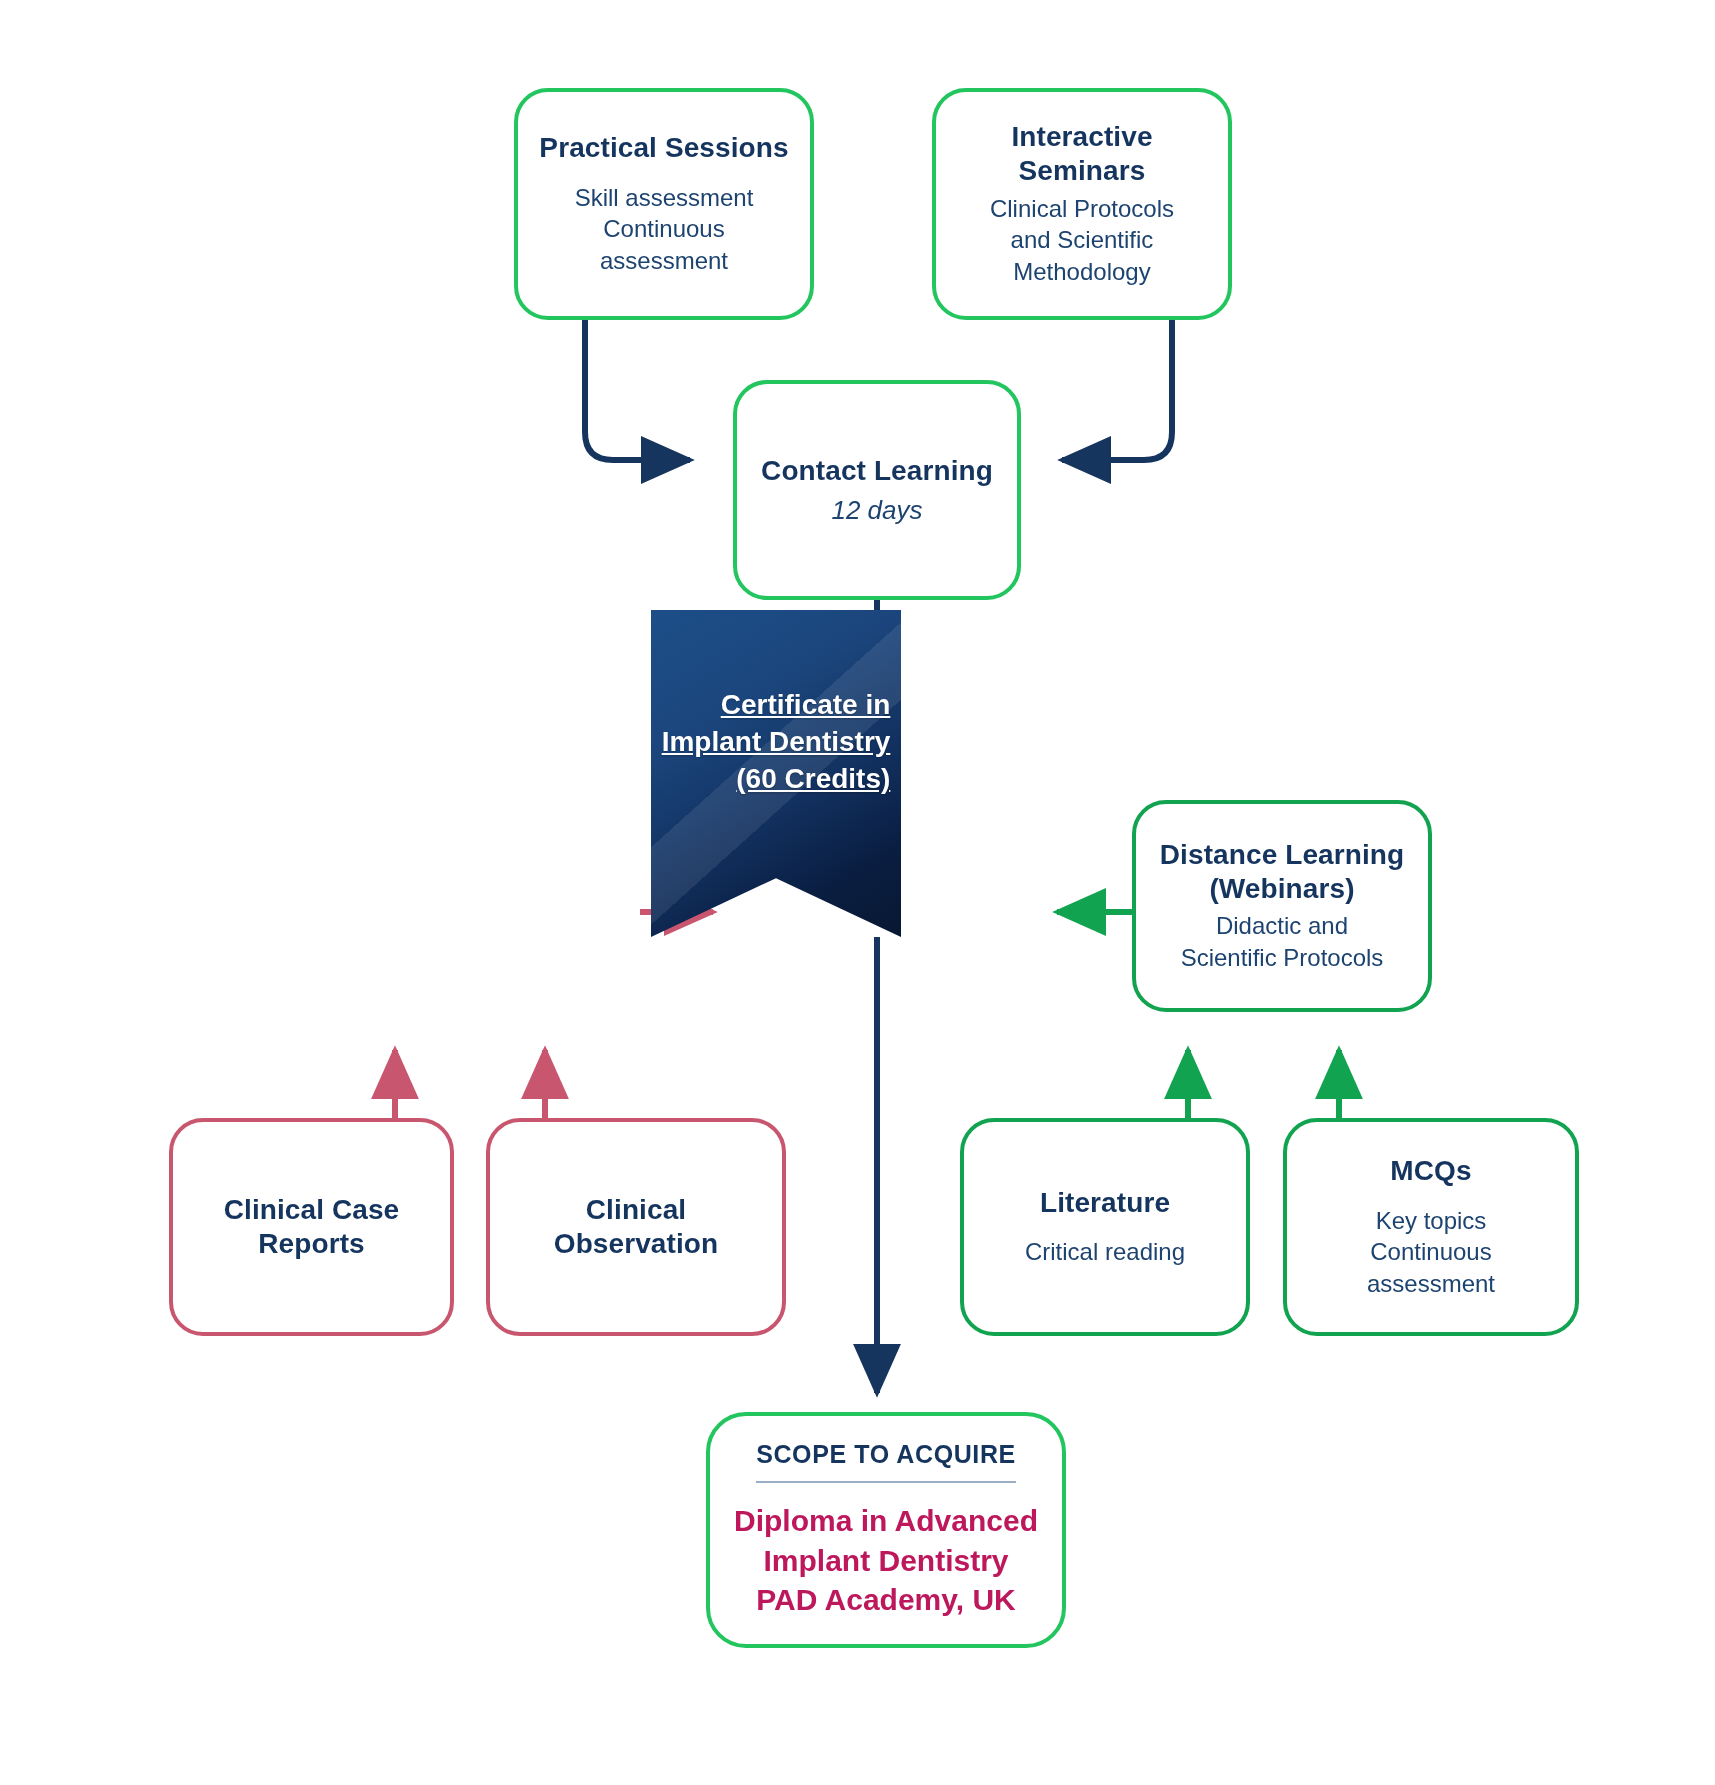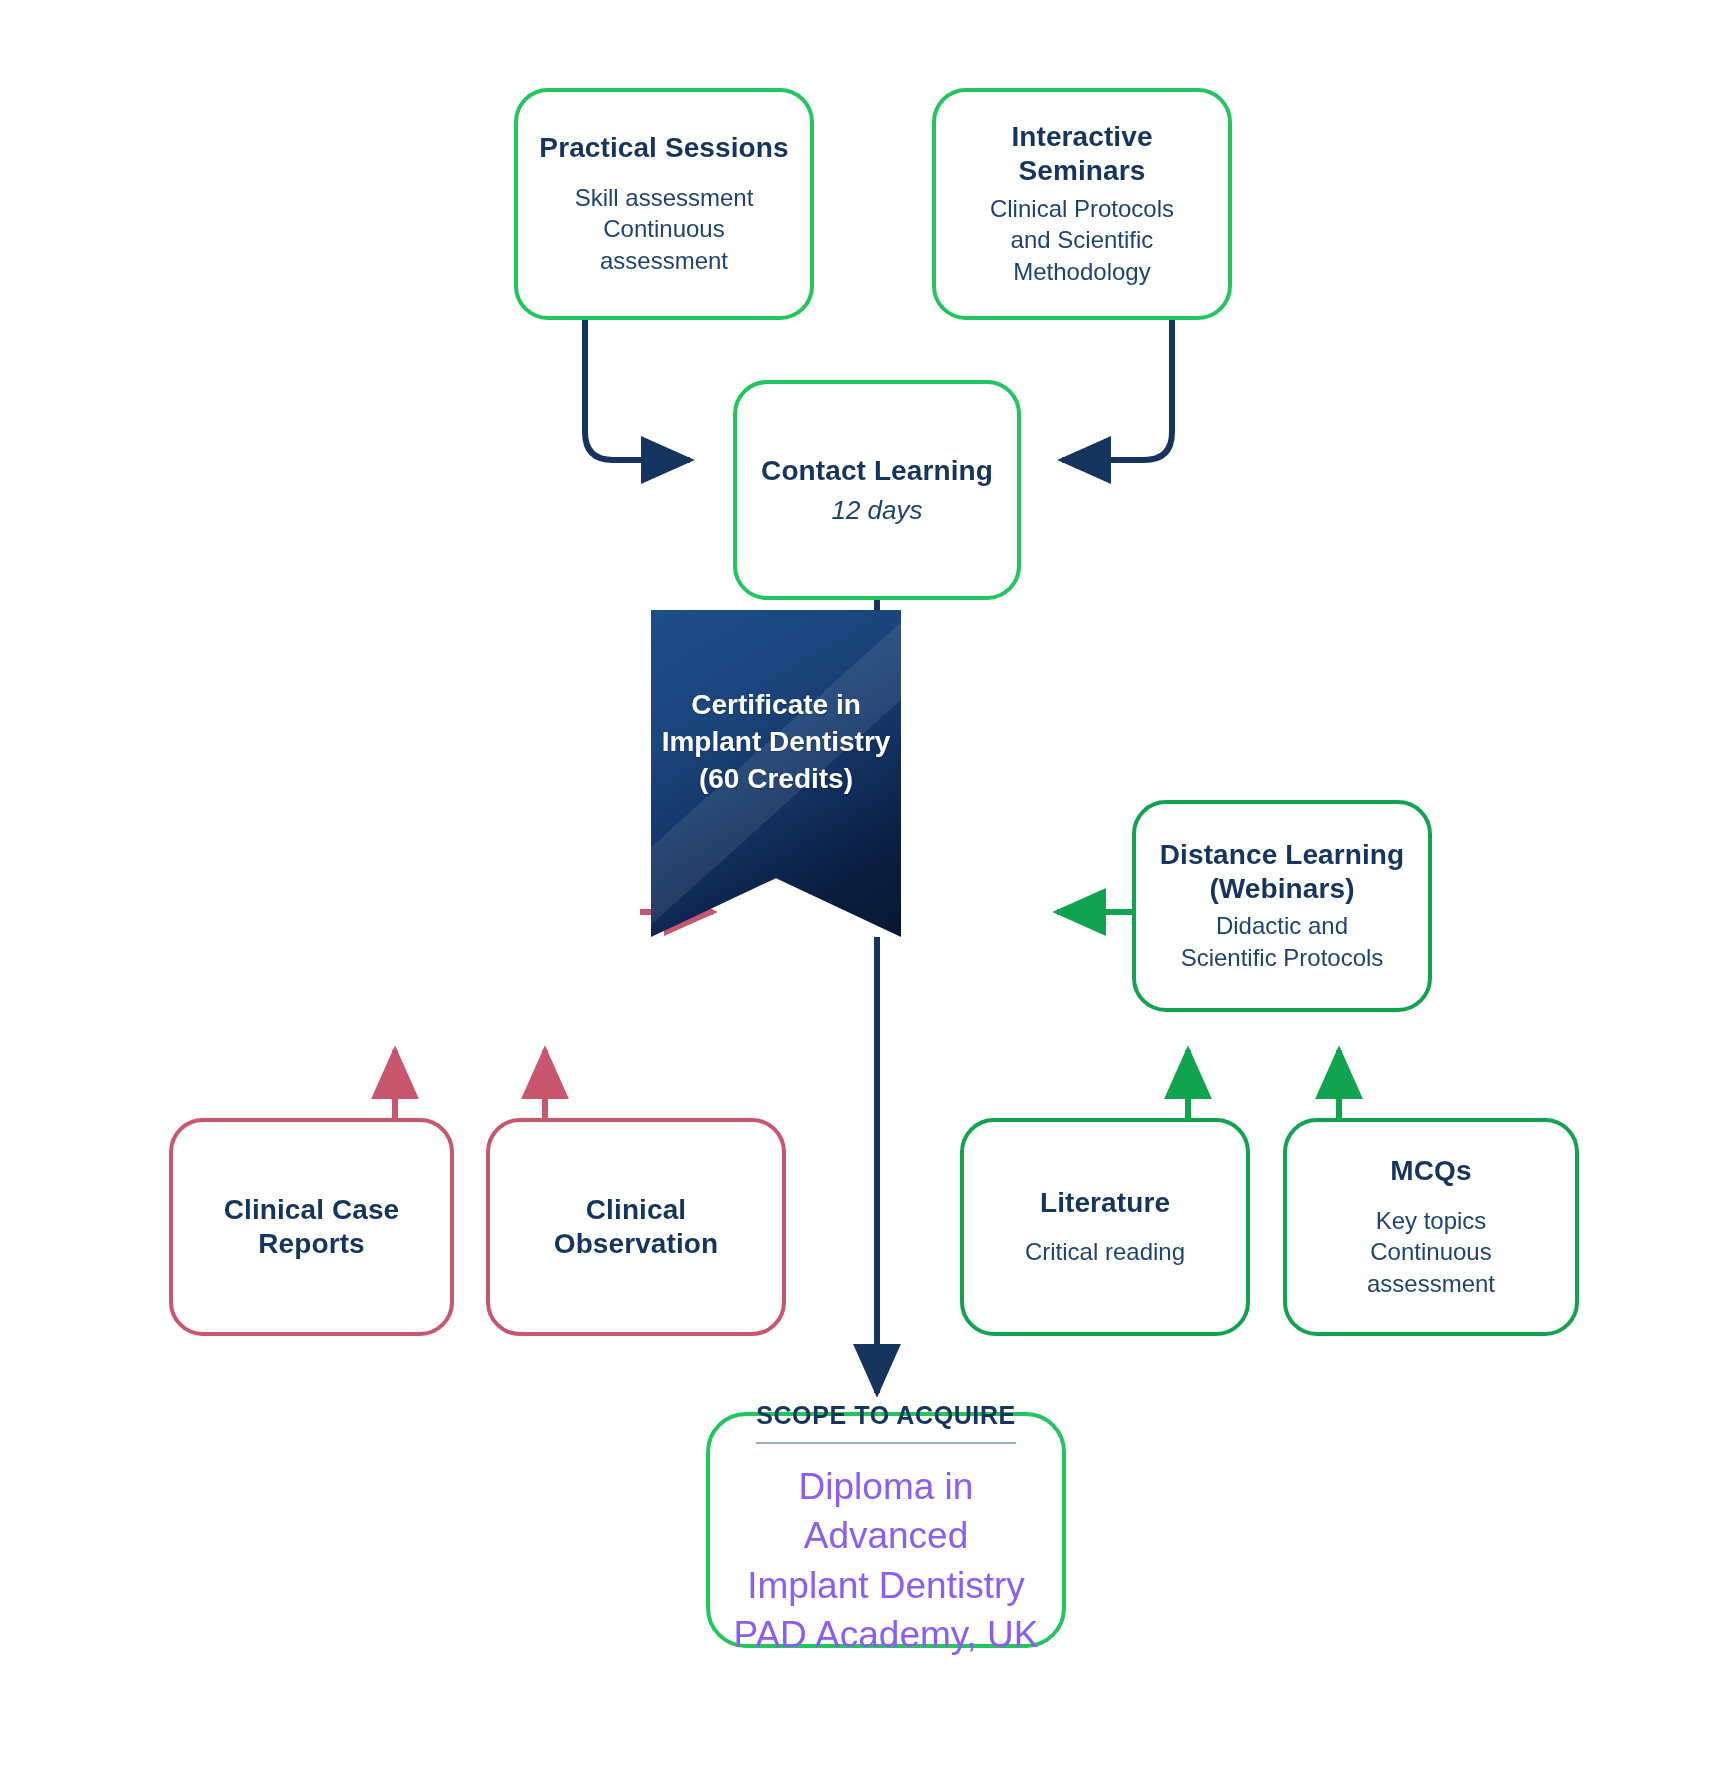--- a/index.html
+++ b/index.html
@@ -41,30 +41,31 @@
         rgba(255,255,255,0) 0%,
         rgba(255,255,255,0) 43%,
         rgba(255,255,255,.085) 43%,
         rgba(255,255,255,.085) 57%,
         rgba(255,255,255,0) 57%,
         rgba(255,255,255,0) 100%),
       linear-gradient(150deg,#1d4e87 0%,#1b467d 30%,#123160 58%,#0a1e42 80%,#081832 100%);
     display:flex;align-items:flex-start;justify-content:center;
   }
   #ribbon .rtext{
-    margin-top:76px;color:#ffffff;font-weight:bold;font-size:28px;line-height:1.33;text-align:center;
+    margin-top:76px;color:#ffffff;font-weight:bold;font-size:28px;line-height:1.33;text-align:right;
     text-shadow:0 1px 2px rgba(0,0,0,.25);
+    text-decoration:underline;
   }
 
   
   #scope .scope-label{
     font-weight:bold;font-size:25px;letter-spacing:.6px;color:#15355f;
     padding-bottom:12px;border-bottom:2px solid #9aaec6;margin-bottom:18px;
   }
-  #scope .scope-body{font-weight:normal;font-size:37px;line-height:1.33;color:#8b5cf6;}
+  #scope .scope-body{font-weight:bold;font-size:30px;line-height:1.33;color:#be185d;}
 </style>
 </head>
 <body>
 
 <div id="canvas">
 
   <svg class="edges" viewBox="0 0 1715 1785" xmlns="http://www.w3.org/2000/svg">
     <defs>
       <marker id="ar-navy" markerWidth="10" markerHeight="10" refX="8.2" refY="4" orient="auto" markerUnits="strokeWidth">
         <path d="M0,0 L9,4 L0,8 z" fill="#15355f"></path>

